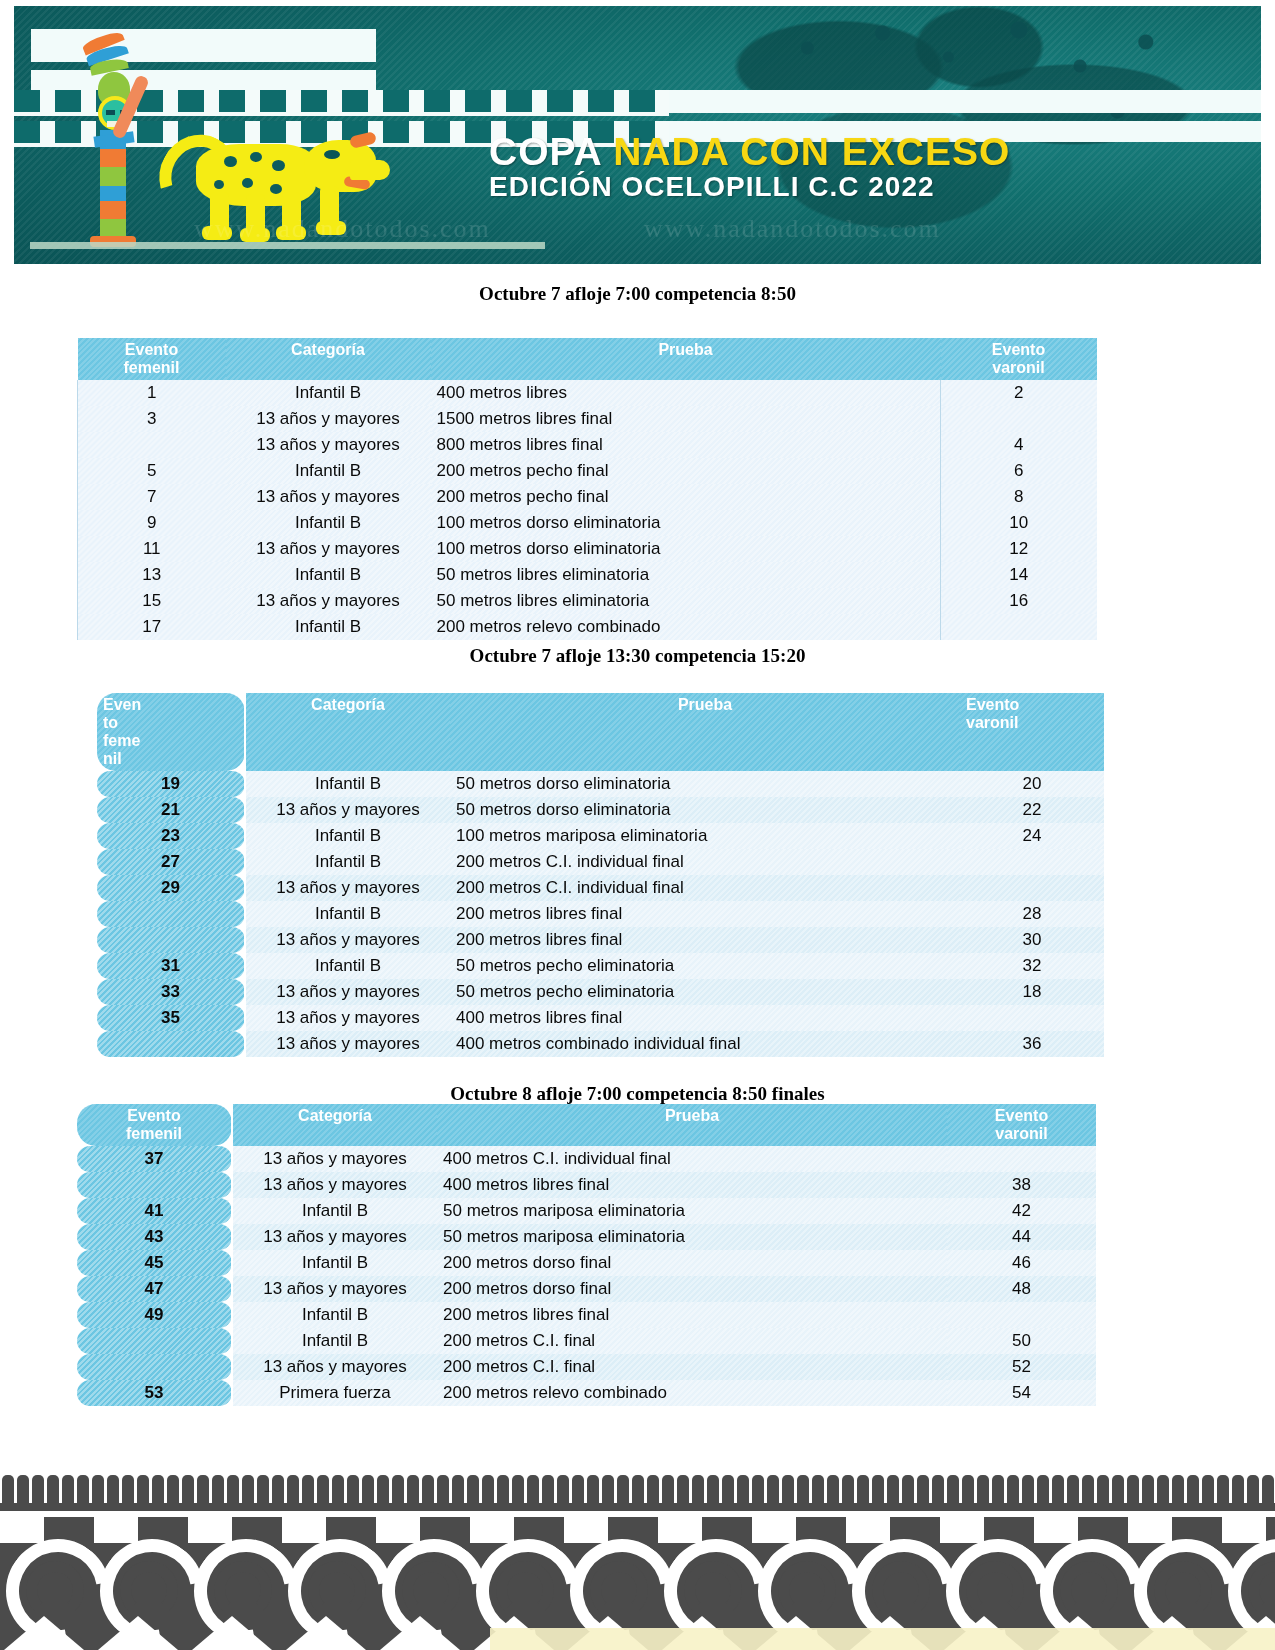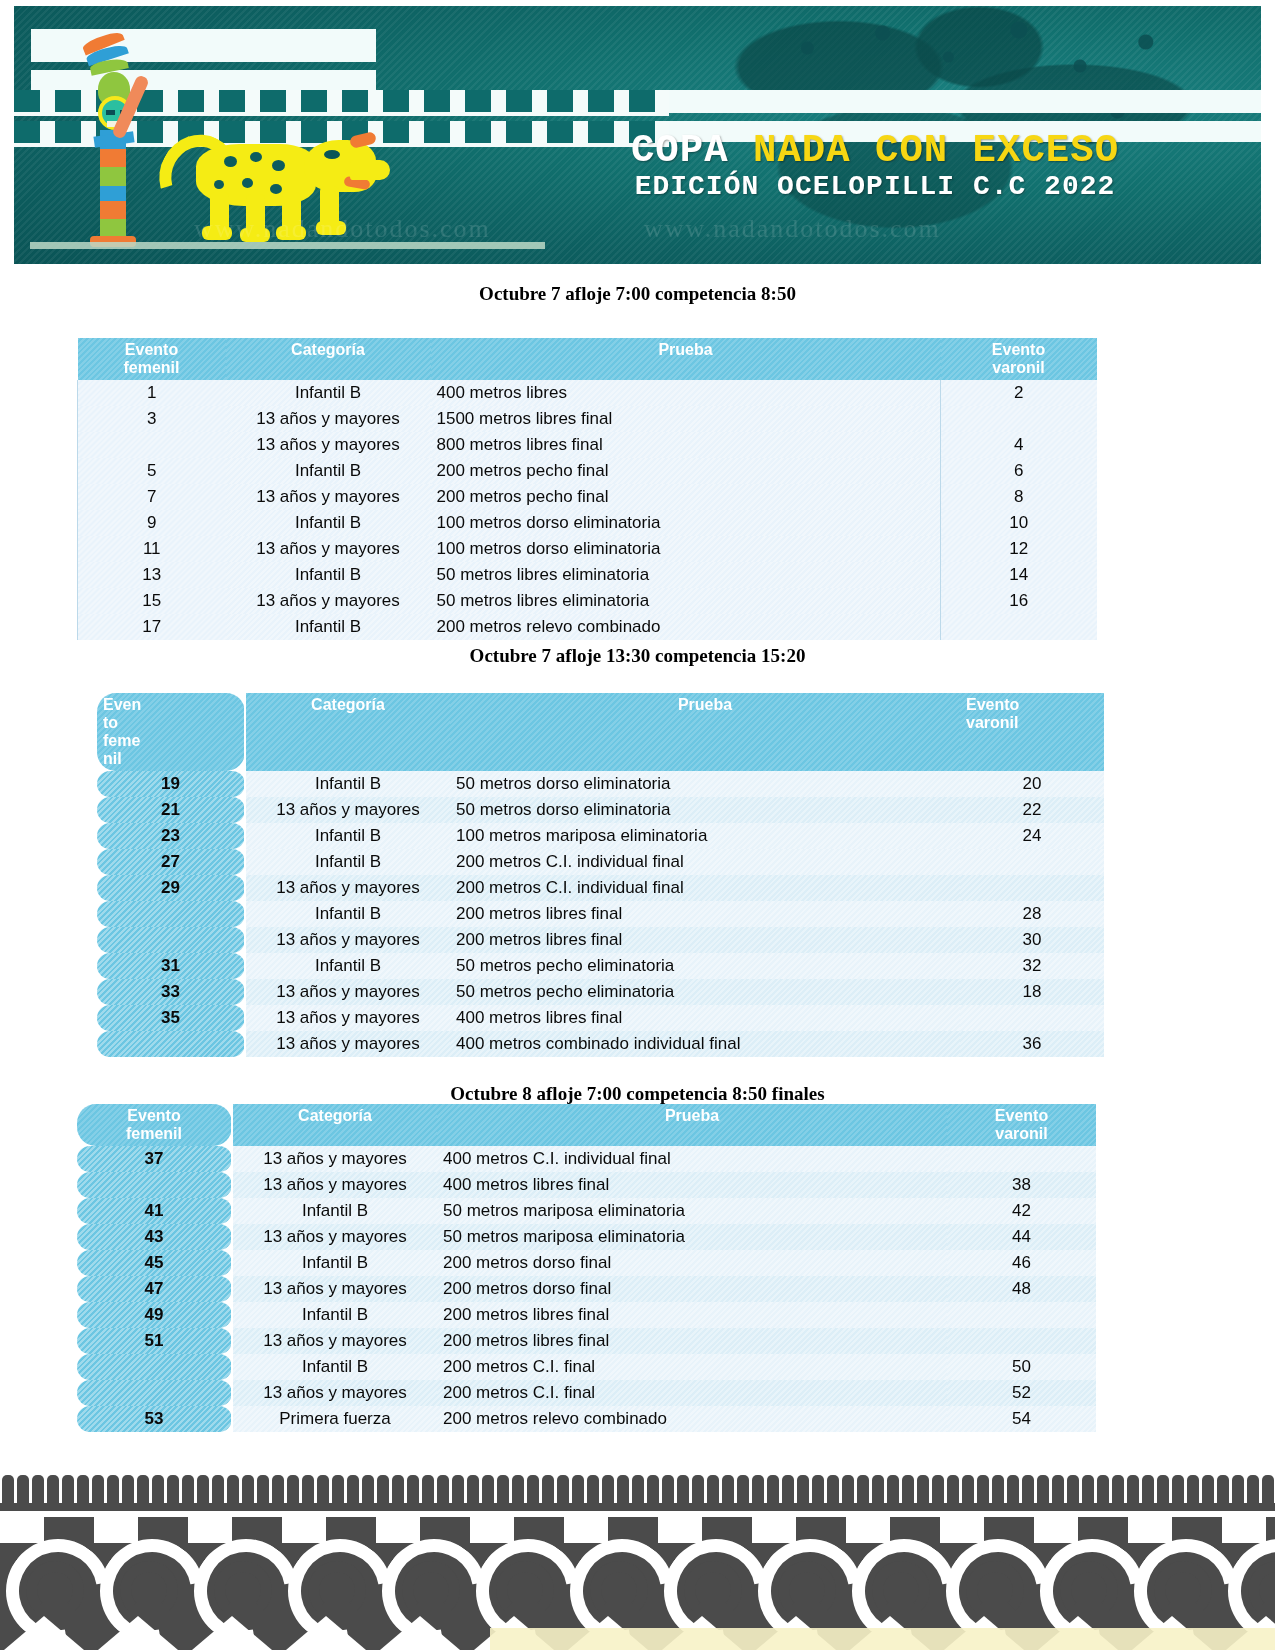--- a/index.html
+++ b/index.html
@@ -90,22 +90,22 @@
   .j-paw{position:absolute;width:30px;height:14px;background:#f5ec14;border-radius:6px;}
   .j-paw.a{left:48px;top:100px;} .j-paw.b{left:86px;top:102px;}
   .j-paw.c{left:122px;top:100px;} .j-paw.d{left:162px;top:95px;}
   .j-spot{position:absolute;background:#0c5c5e;border-radius:50%;}
   .jcrest{position:absolute;left:196px;top:8px;width:26px;height:12px;background:#f07b34;border-radius:6px;transform:rotate(-14deg);}
   .jcrest2{position:absolute;left:190px;top:52px;width:26px;height:10px;background:#f07b34;border-radius:6px;transform:rotate(10deg);}
 
   .ground{position:absolute;left:16px;top:236px;width:515px;height:7px;background:#bcd9c7;opacity:.85;}
 
   .banner-title{
-    position:absolute;right:16px;top:126px;width:740px;text-align:center;
-    font-family:Liberation Mono, monospace;font-weight:bold;line-height:1.0;
+    position:absolute;right:32px;top:126px;width:740px;text-align:left;
+    font-family:Liberation Sans, sans-serif;font-weight:bold;line-height:1.0;
     text-shadow:1px 1px 2px rgba(0,0,0,.35);
     letter-spacing:1px;
   }
   .title-line1{font-size:39px;color:#ffffff;white-space:nowrap;}
   .title-line1 .hl{color:#f7d713;}
   .title-line2{font-size:28px;color:#ffffff;white-space:nowrap;margin-top:2px;}
 
   .wm-banner{
     position:absolute;color:rgba(255,255,255,.13);
     font-family:"Liberation Serif", serif;font-size:26px;letter-spacing:2px;white-space:nowrap;
@@ -514,26 +514,20 @@
         <td class="num cell-dark bold sep-r">47</td>
         <td class="cat cell-light2">13 años y mayores</td>
         <td class="prueba cell-light2">200 metros dorso final</td>
         <td class="num cell-light2">48</td>
       </tr>
       <tr>
         <td class="num cell-dark bold sep-r">49</td>
         <td class="cat cell-light">Infantil B</td>
         <td class="prueba cell-light">200 metros libres final</td>
         <td class="num cell-light"></td>
-      </tr>
-      <tr>
-        <td class="num cell-dark bold sep-r">51</td>
-        <td class="cat cell-light2">13 años y mayores</td>
-        <td class="prueba cell-light2">200 metros libres final</td>
-        <td class="num cell-light2"></td>
       </tr>
       <tr>
         <td class="num cell-dark bold sep-r"></td>
         <td class="cat cell-light">Infantil B</td>
         <td class="prueba cell-light">200 metros C.I. final</td>
         <td class="num cell-light">50</td>
       </tr>
       <tr>
         <td class="num cell-dark bold sep-r"></td>
         <td class="cat cell-light2">13 años y mayores</td>

